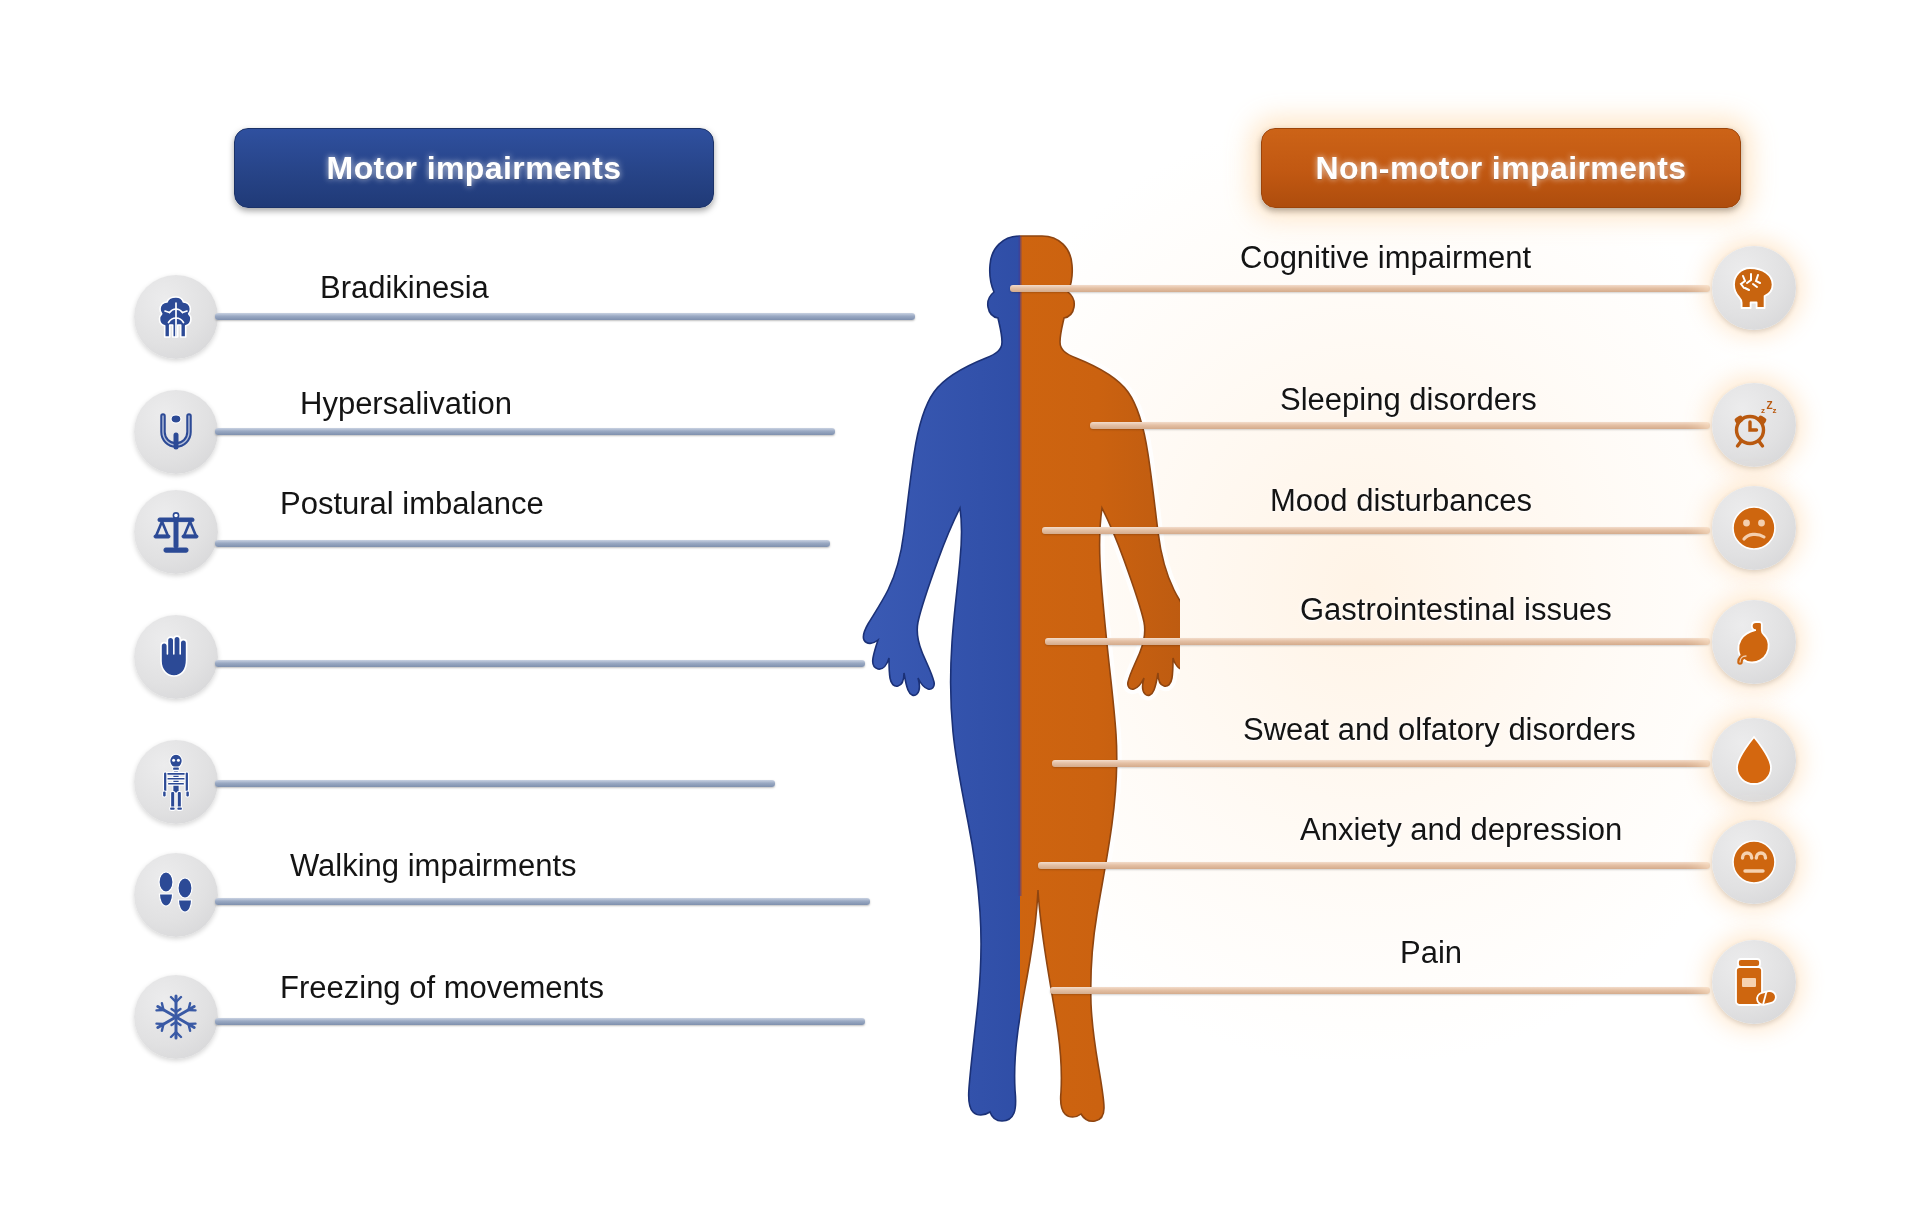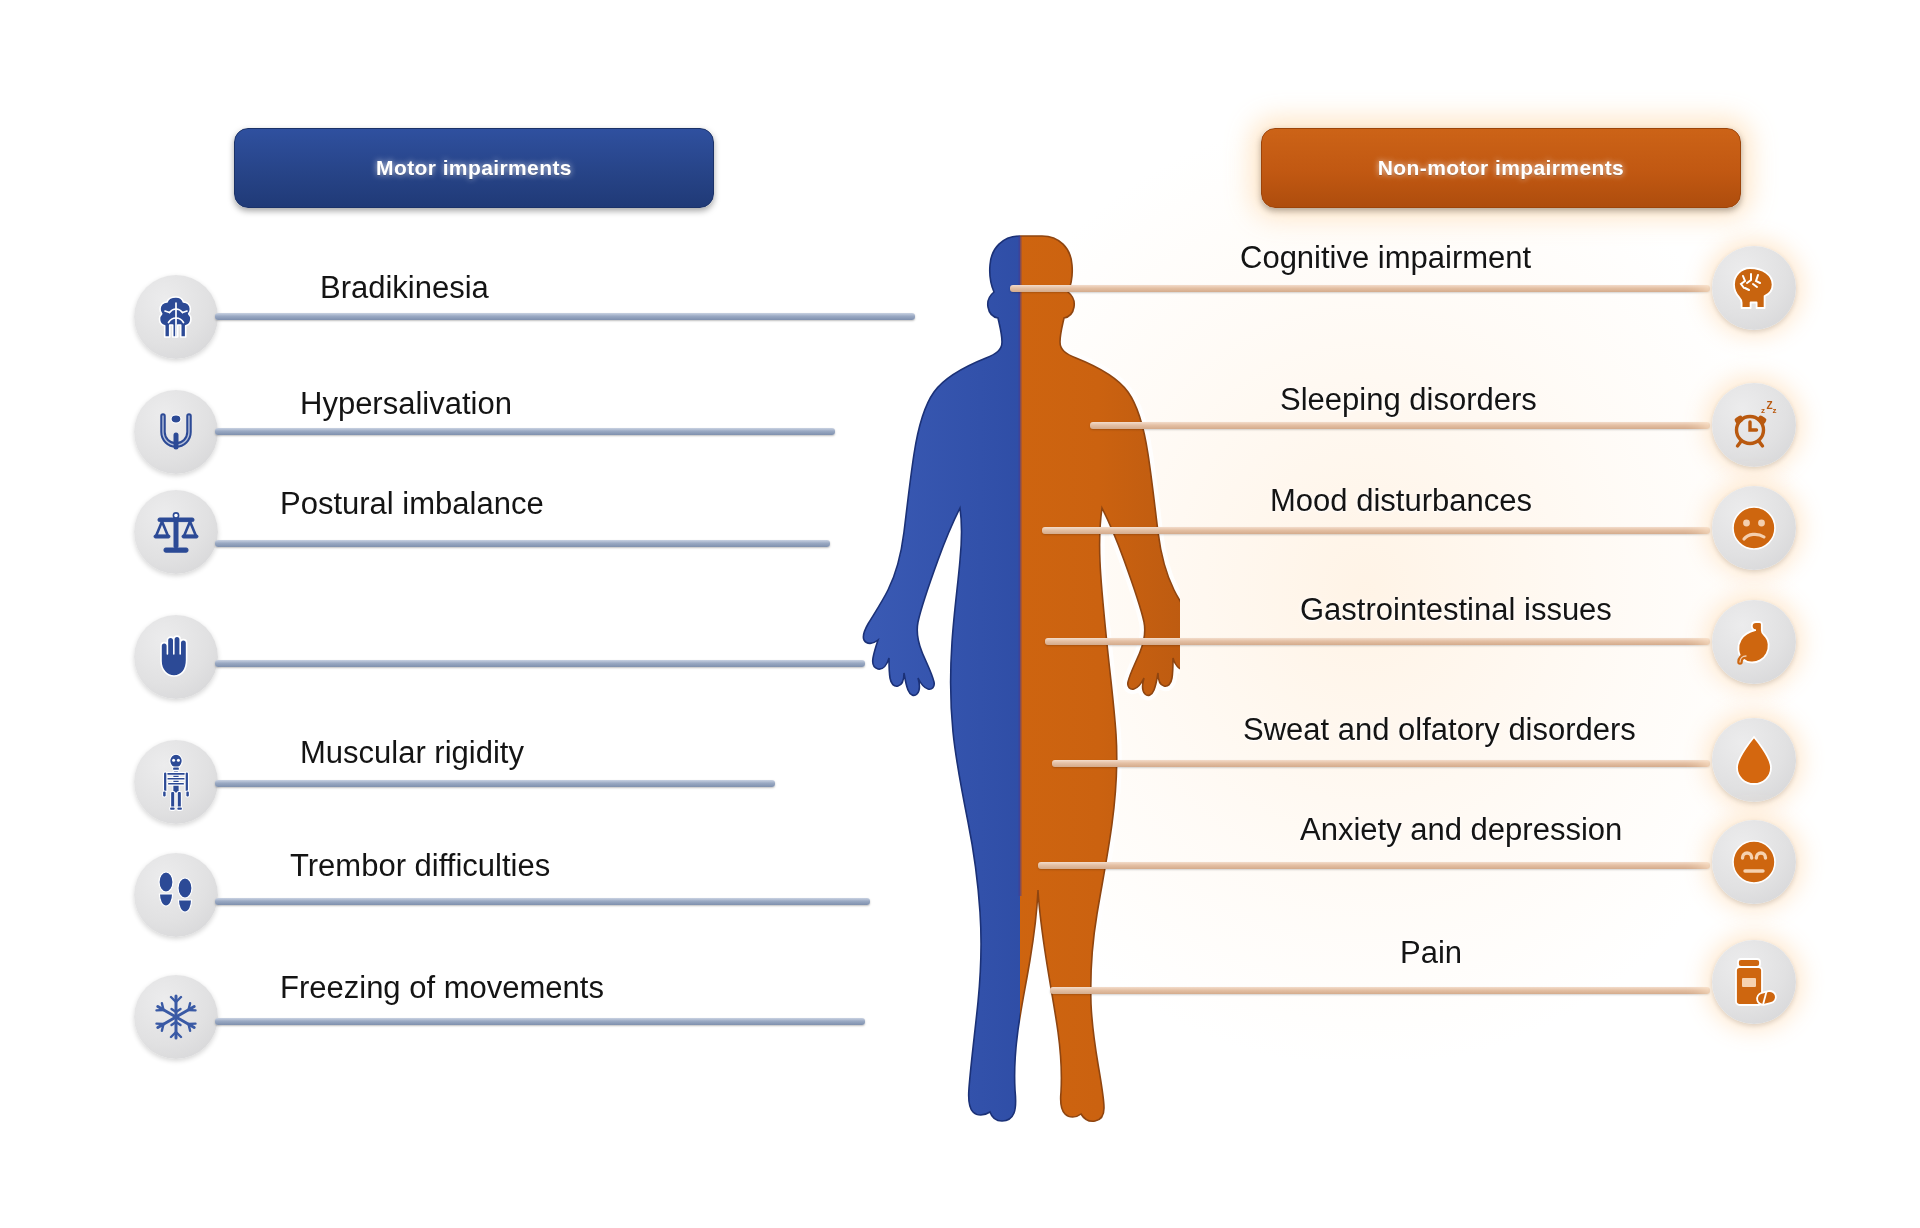--- a/index.html
+++ b/index.html
@@ -23,21 +23,21 @@
     background: #ffffff;
   }
 
   
   .pill {
     position: absolute;
     display: flex;
     align-items: center;
     justify-content: center;
     border-radius: 14px;
-    font-size: 21px;
+    font-size: 32px;
     font-weight: bold;
     letter-spacing: 0.4px;
     color: #ffffff;
     box-shadow: 0 3px 6px rgba(0,0,0,0.35);
     text-shadow: 0 0 6px rgba(255,255,255,0.75), 0 1px 1px rgba(0,0,0,0.25);
   }
   .pill-motor {
     left: 234px;
     top: 128px;
     width: 478px;
@@ -202,34 +202,33 @@
         <rect x="13.6" y="54" width="5.6" height="3.4" rx="1.3"></rect>
         <rect x="20.8" y="54" width="5.6" height="3.4" rx="1.3"></rect>
       </g>
       <g fill="#ffffff">
         <circle cx="17.6" cy="7.2" r="1.5"></circle>
         <circle cx="22.4" cy="7.2" r="1.5"></circle>
       </g>
     </svg>
   </div>
   <div class="conn conn-left" style="left:215px; top:780px; width:560px;"></div>
-  <div class="label label-left" style="left:300px; top:735px; width:420px;">Muscular rigidity</div>
 
   <div class="medallion glow-blue" style="left:134px; top:853px;">
     <svg width="48" height="54" viewBox="0 0 48 54">
       <g fill="#2c4a96" stroke="#ffffff" stroke-width="1.2">
         <ellipse cx="14" cy="14" rx="7" ry="10"></ellipse>
         <path d="M7.4 26c0 6 2.4 12 6.6 12s6.6-6 6.6-12z"></path>
         <ellipse cx="33" cy="20" rx="7" ry="10"></ellipse>
         <path d="M26.4 32c0 6 2.4 12 6.6 12s6.6-6 6.6-12z"></path>
       </g>
     </svg>
   </div>
   <div class="conn conn-left" style="left:215px; top:898px; width:655px;"></div>
-  <div class="label label-left" style="left:290px; top:848px; width:430px;">Trembor difficulties</div>
+  <div class="label label-left" style="left:290px; top:848px; width:430px;">Walking impairments</div>
 
   <div class="medallion glow-blue" style="left:134px; top:975px;">
     <svg width="52" height="52" viewBox="0 0 52 52">
       <g stroke="#3a5aa5" stroke-width="3" stroke-linecap="round" fill="none">
         <path d="M26 5v42"></path>
         <path d="M7.8 15.5l36.4 21"></path>
         <path d="M44.2 15.5l-36.4 21"></path>
       </g>
       <g stroke="#3a5aa5" stroke-width="2.4" stroke-linecap="round" fill="none">
         <path d="M26 11l-5-5M26 11l5-5M26 41l-5 5M26 41l5 5"></path>

